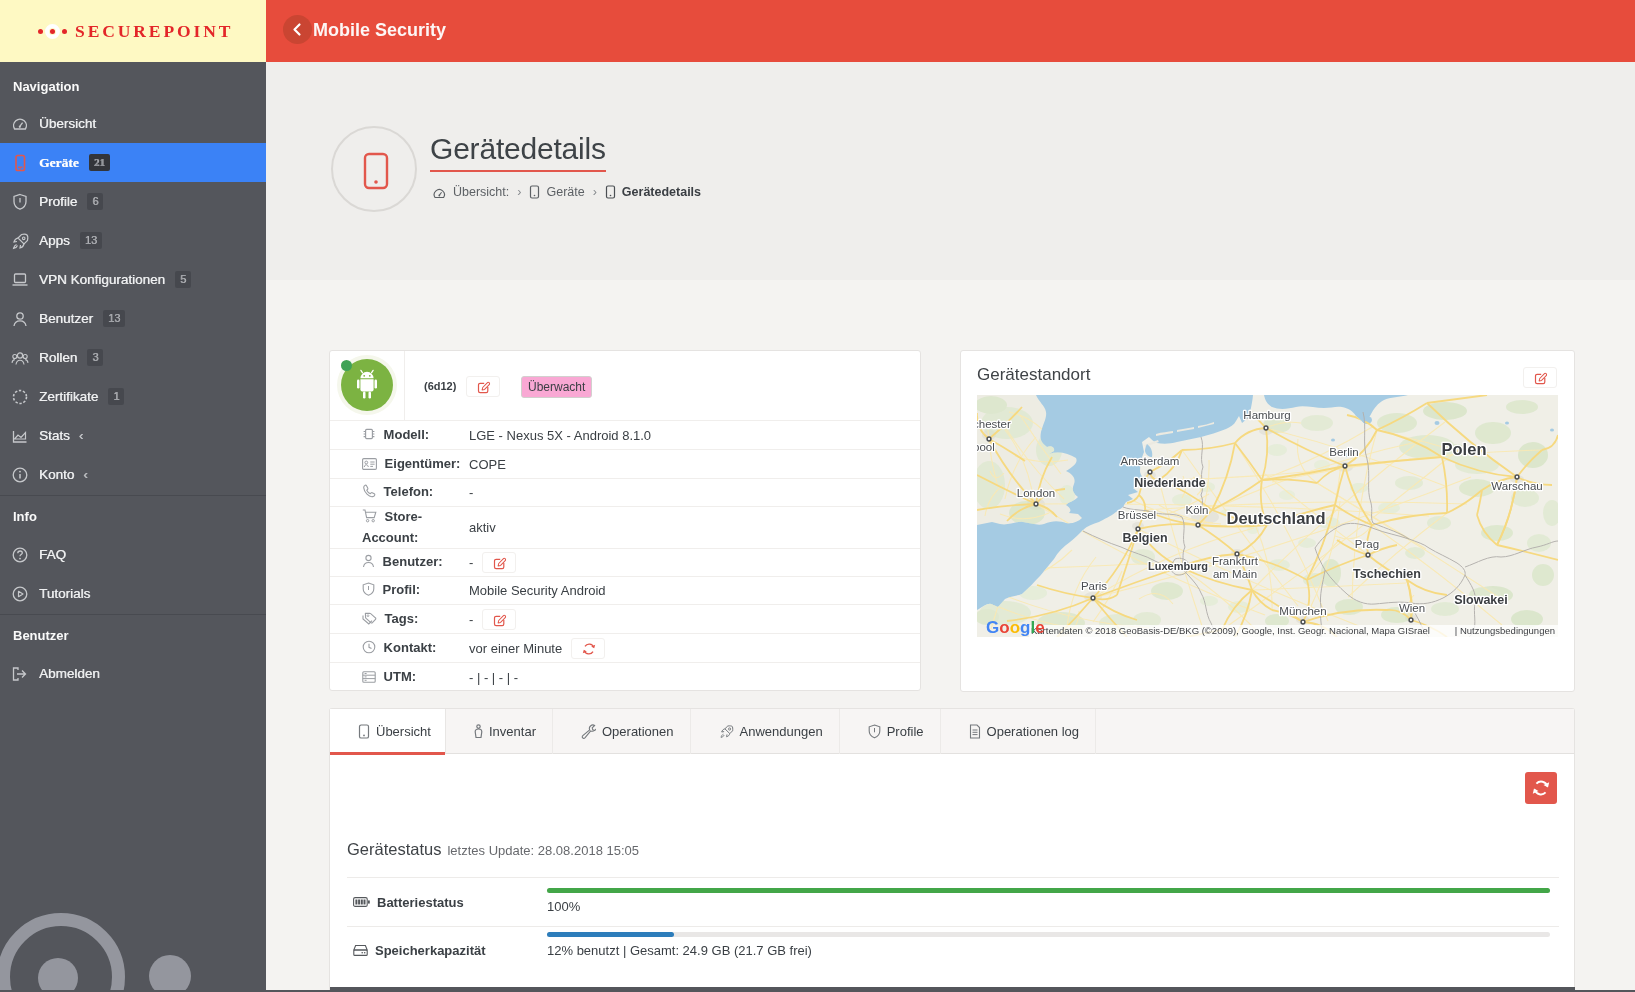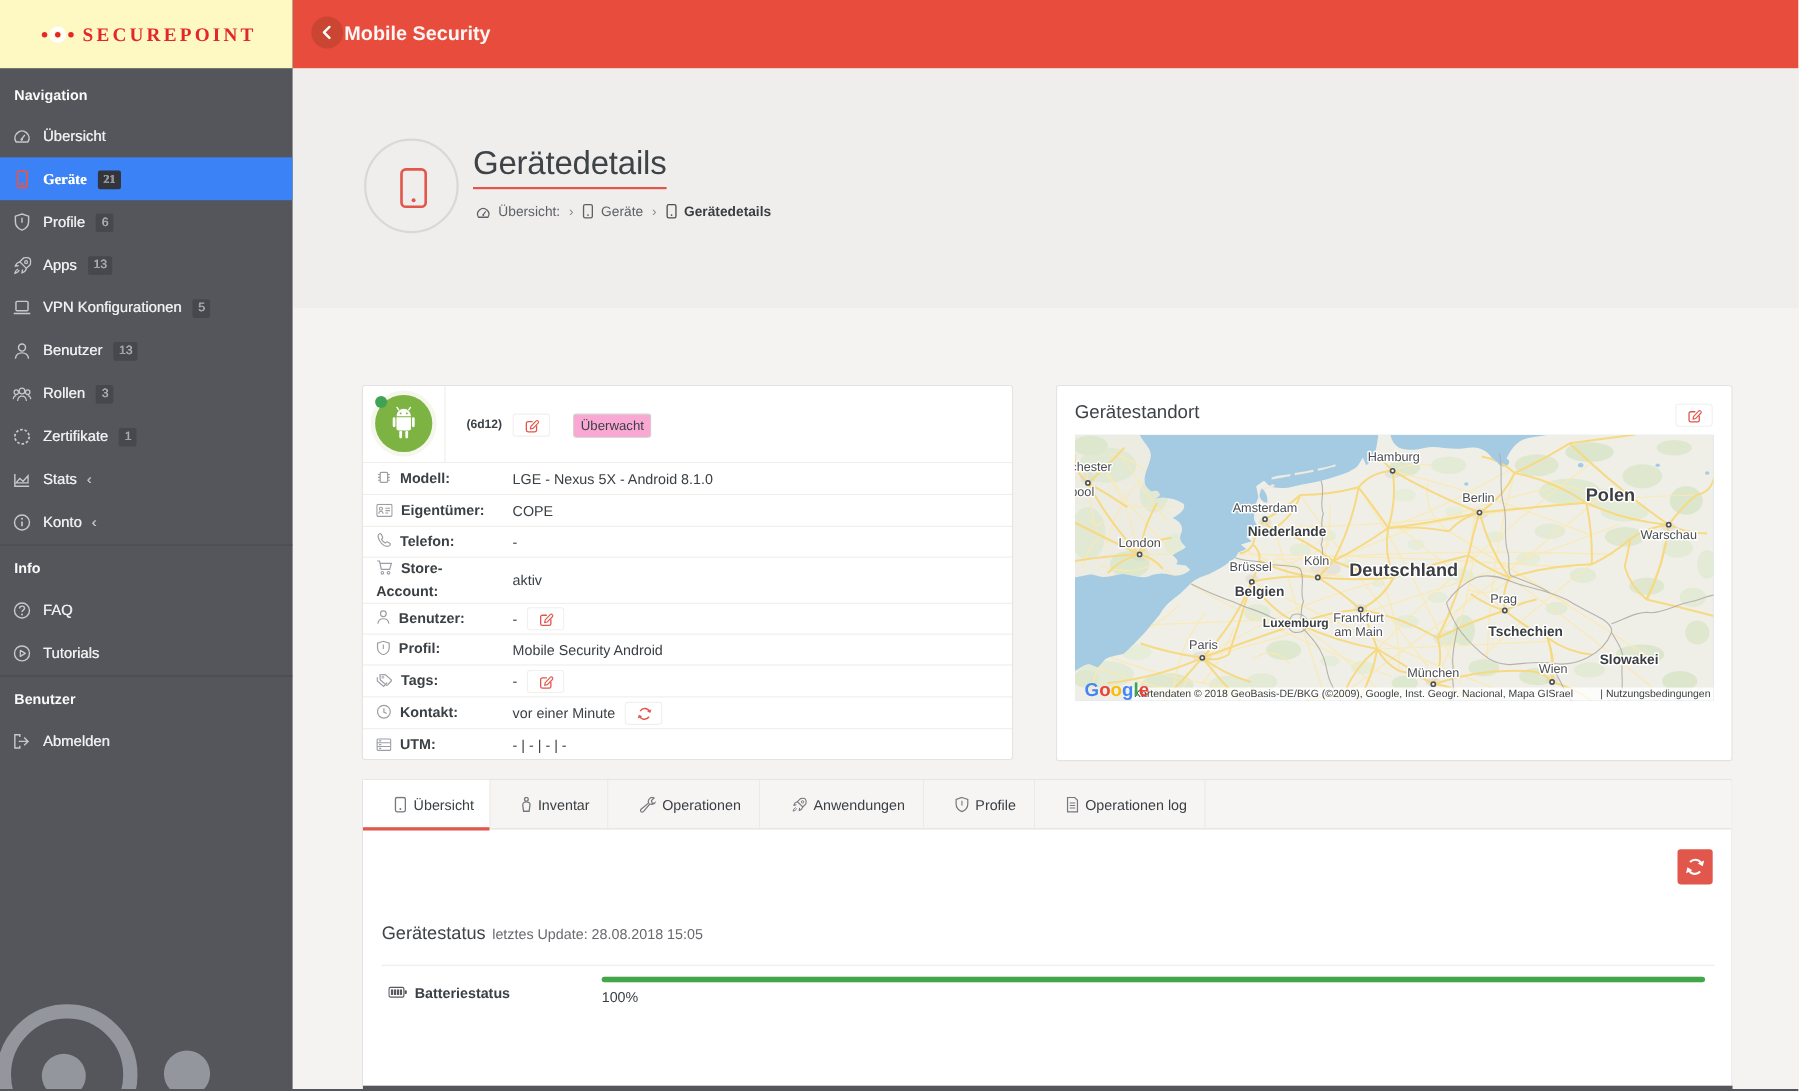--- a/index.html
+++ b/index.html
@@ -57,21 +57,21 @@
 #androidcircle { position:absolute; left:11px; top:8px; width:52px; height:52px; border-radius:50%; background:#7cb342; box-shadow:0 0 0 4px #f5f7ec; }
 #androidcircle svg { position:absolute; left:11px; top:10px; }
 #statusdot { position:absolute; left:11px; top:9px; width:11px; height:11px; border-radius:50%; background:#3fa257; }
 #c1head .devid { position:absolute; left:94px; top:0; line-height:70px; font-weight:bold; font-size:11px; color:#3a3f44; }
 .editbtn { display:inline-block; width:34px; height:21px; background:#fff; border:1px solid #f2f0ee; border-radius:3px; text-align:center; position:relative; }
 .editbtn svg { position:absolute; left:10px; top:3px; }
 #c1head .editbtn { position:absolute; left:136px; top:25px; }
 #monitored { position:absolute; left:191px; top:25px; height:22px; line-height:20px; padding:0 6px; background:#f9a8d4; border:1px solid #d2d0ce; border-radius:3px; font-size:12px; color:#3a3f44; }
 
 
-.trow { position:relative; display:flex; align-items:center; border-top:1px solid #f0eeec; padding-left:12px; font-size:13px; color:#3b4045;gap:17px; }
+.trow { position:relative; display:flex; align-items:center; border-top:1px solid #f0eeec; padding-left:32px; font-size:13px; color:#3b4045; }
 .trow:first-child { border-top:none; }
 .trow .tlab { width:107px; flex:none; font-weight:bold; line-height:1.6; }
 .trow .tlab svg { vertical-align:-2px; margin-right:4px; }
 .trow .tval { display:flex; align-items:center; }
 .trow .tval .editbtn, .trow .tval .refbtn { margin-left:9px; }
 .refbtn { display:inline-block; width:34px; height:21px; background:#fff; border:1px solid #f2f0ee; border-radius:3px; position:relative; }
 .refbtn svg { position:absolute; left:10px; top:3px; }
 
 
 #c2title { position:absolute; left:16px; top:14px; font-size:17px; color:#3f4347; }
@@ -751,18 +751,30 @@
               <rect x="2.4" y="3.5" width="2" height="5" fill="#55585c"></rect>
               <rect x="5.1" y="3.5" width="2" height="5" fill="#55585c"></rect>
               <rect x="7.8" y="3.5" width="2" height="5" fill="#55585c"></rect>
               <rect x="10.5" y="3.5" width="2" height="5" fill="#55585c"></rect>
             </svg>Batteriestatus</div>
         <div class="sbar">
             <div class="sfill" style="width:1003px;background:#43a648;"></div>
           </div>
         <div class="stext">100%</div>
       </div>
+      <div class="srow" id="row-sto">
+        <div class="slab"><svg width="15" height="13" viewBox="0 0 15 13">
+              <path d="M2.6,1.5 H12.4 L14.2,6 H0.8 Z" fill="none" stroke="#55585c" stroke-width="1.1"></path>
+              <rect x="0.8" y="6" width="13.4" height="5.4" rx="1" fill="none" stroke="#55585c" stroke-width="1.1"></rect>
+              <circle cx="11.7" cy="8.7" r="0.8" fill="#55585c"></circle>
+              <circle cx="9.2" cy="8.7" r="0.8" fill="#55585c"></circle>
+            </svg>Speicherkapazität</div>
+        <div class="sbar">
+            <div class="sfill" style="width:127px;background:#2d7dbb;"></div>
+          </div>
+        <div class="stext">12% benutzt | Gesamt: 24.9 GB (21.7 GB frei)</div>
+      </div>
     </div>
   </div>
 
   <div id="botband1"></div>
   <div id="botband2"></div>
 </div>
 
 </body></html>

